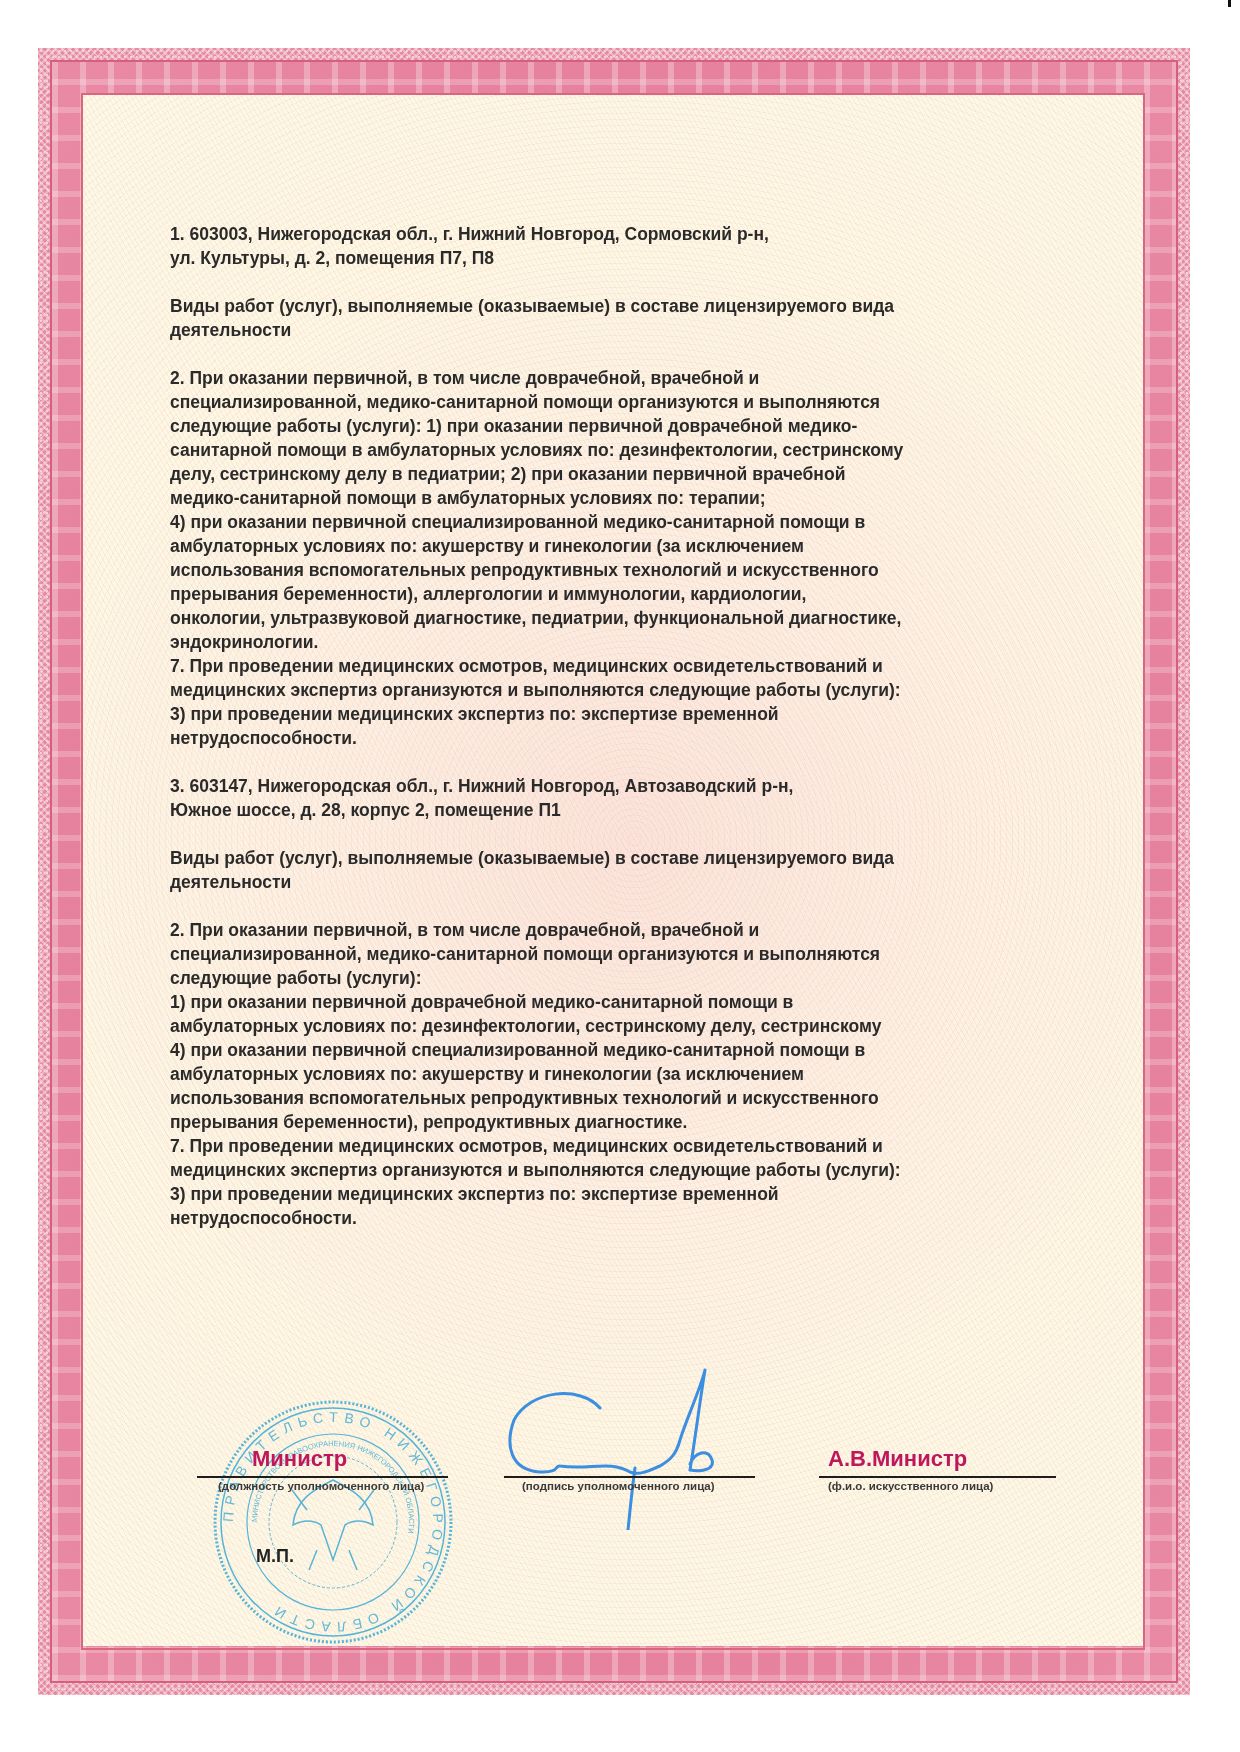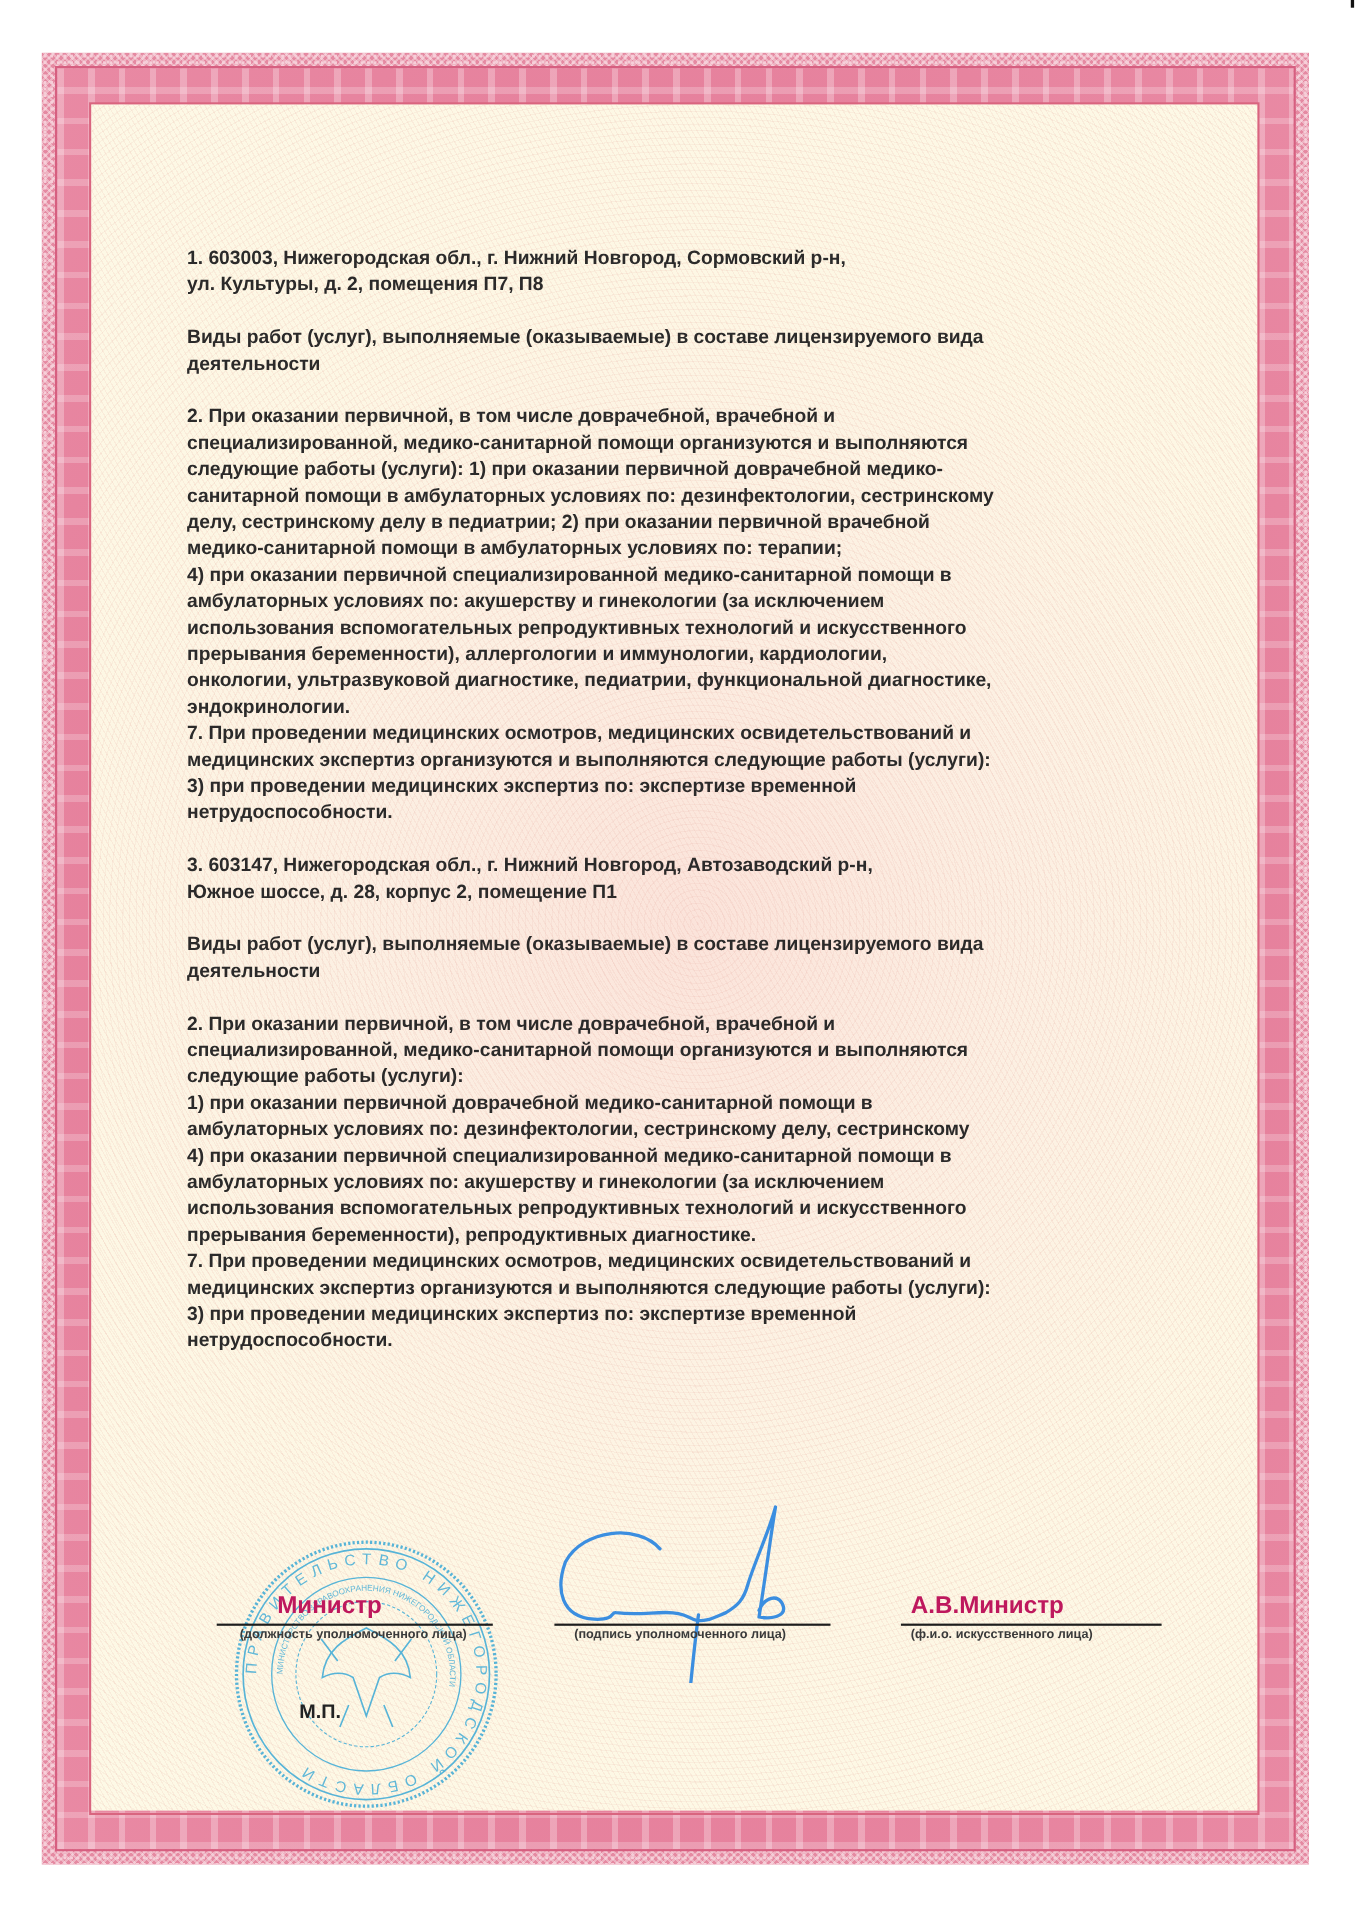--- a/index.html
+++ b/index.html
@@ -57,21 +57,21 @@
     position: absolute; left: 170px; top: 222px; width: 900px;
     font-weight: bold; font-size: 17.5px; line-height: 24px; color: #2b2a2a;
   }
   .line { white-space: nowrap; height: 24px; display: block; }
   .blank { height: 24px; }
 
   
   .sig-rule { position: absolute; height: 2px; background: #1d1d1d; top: 1476px; }
   .sig-caption { position: absolute; top: 1480px; font-size: 11.5px; font-weight: bold; color: #3a3a3a; white-space: nowrap; }
   .sig-value { position: absolute; font-size: 22px; font-weight: bold; color: #be185d; white-space: nowrap; }
-  .mp { position: absolute; left: 272px; top: 1546px; font-size: 18px; font-weight: bold; color: #222; }
+  .mp { position: absolute; left: 256px; top: 1546px; font-size: 18px; font-weight: bold; color: #222; }
 
   .stamp { position: absolute; left: 212px; top: 1400px; width: 242px; height: 245px; }
   .signature { position: absolute; left: 500px; top: 1360px; width: 260px; height: 170px; }
 </style>
 </head>
 <body>
 
 <div class="corner-tick"></div>
 
 <div class="frame">

